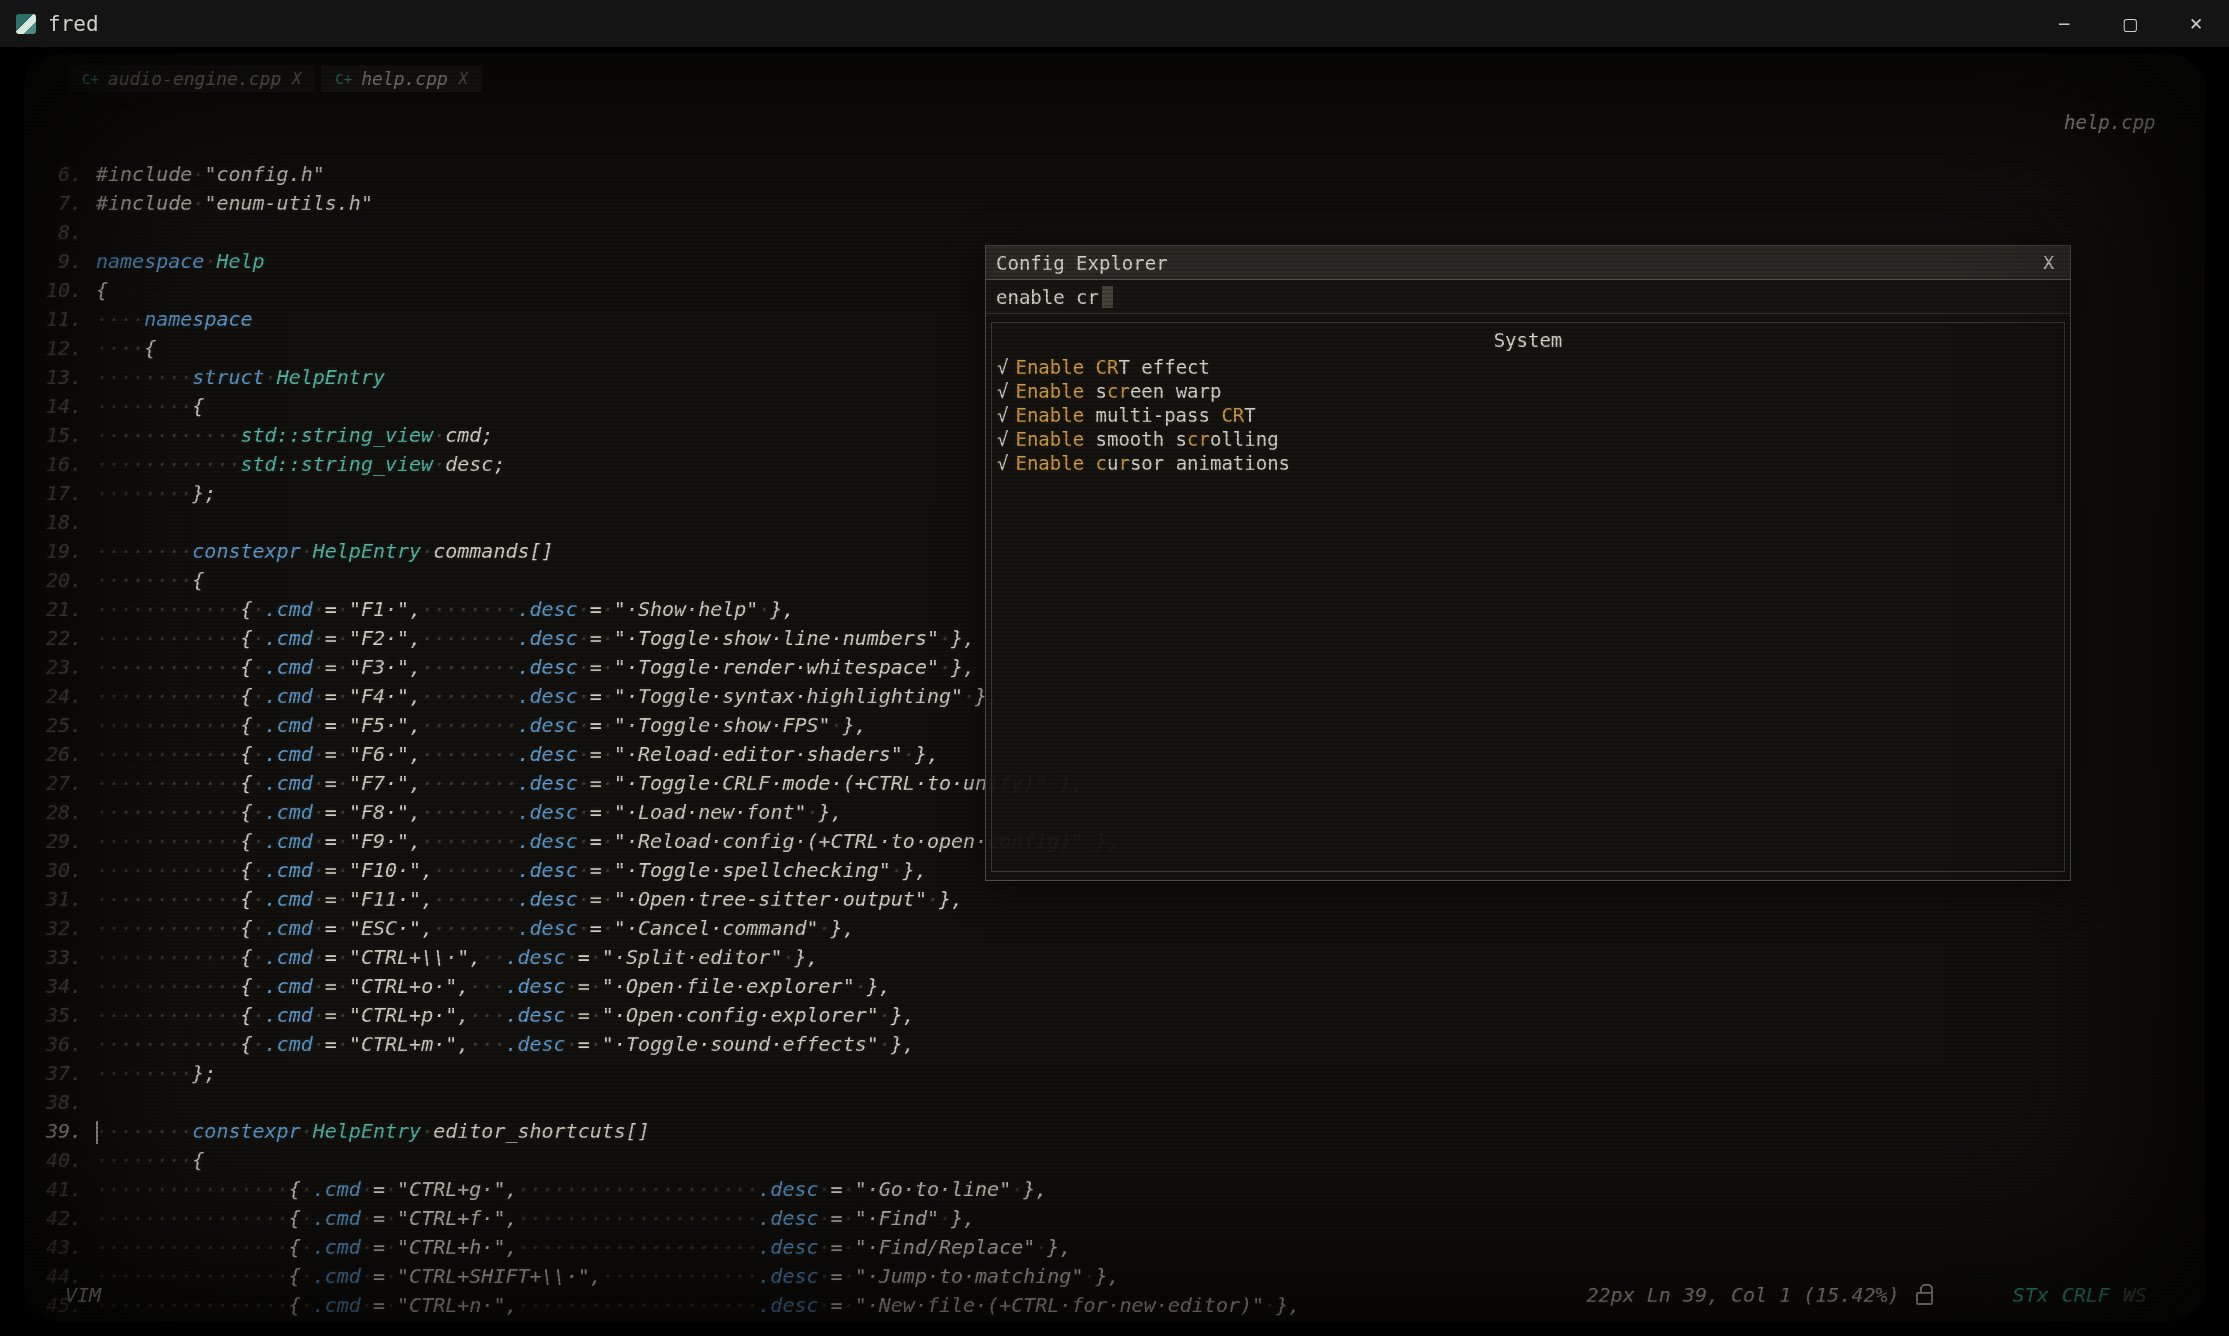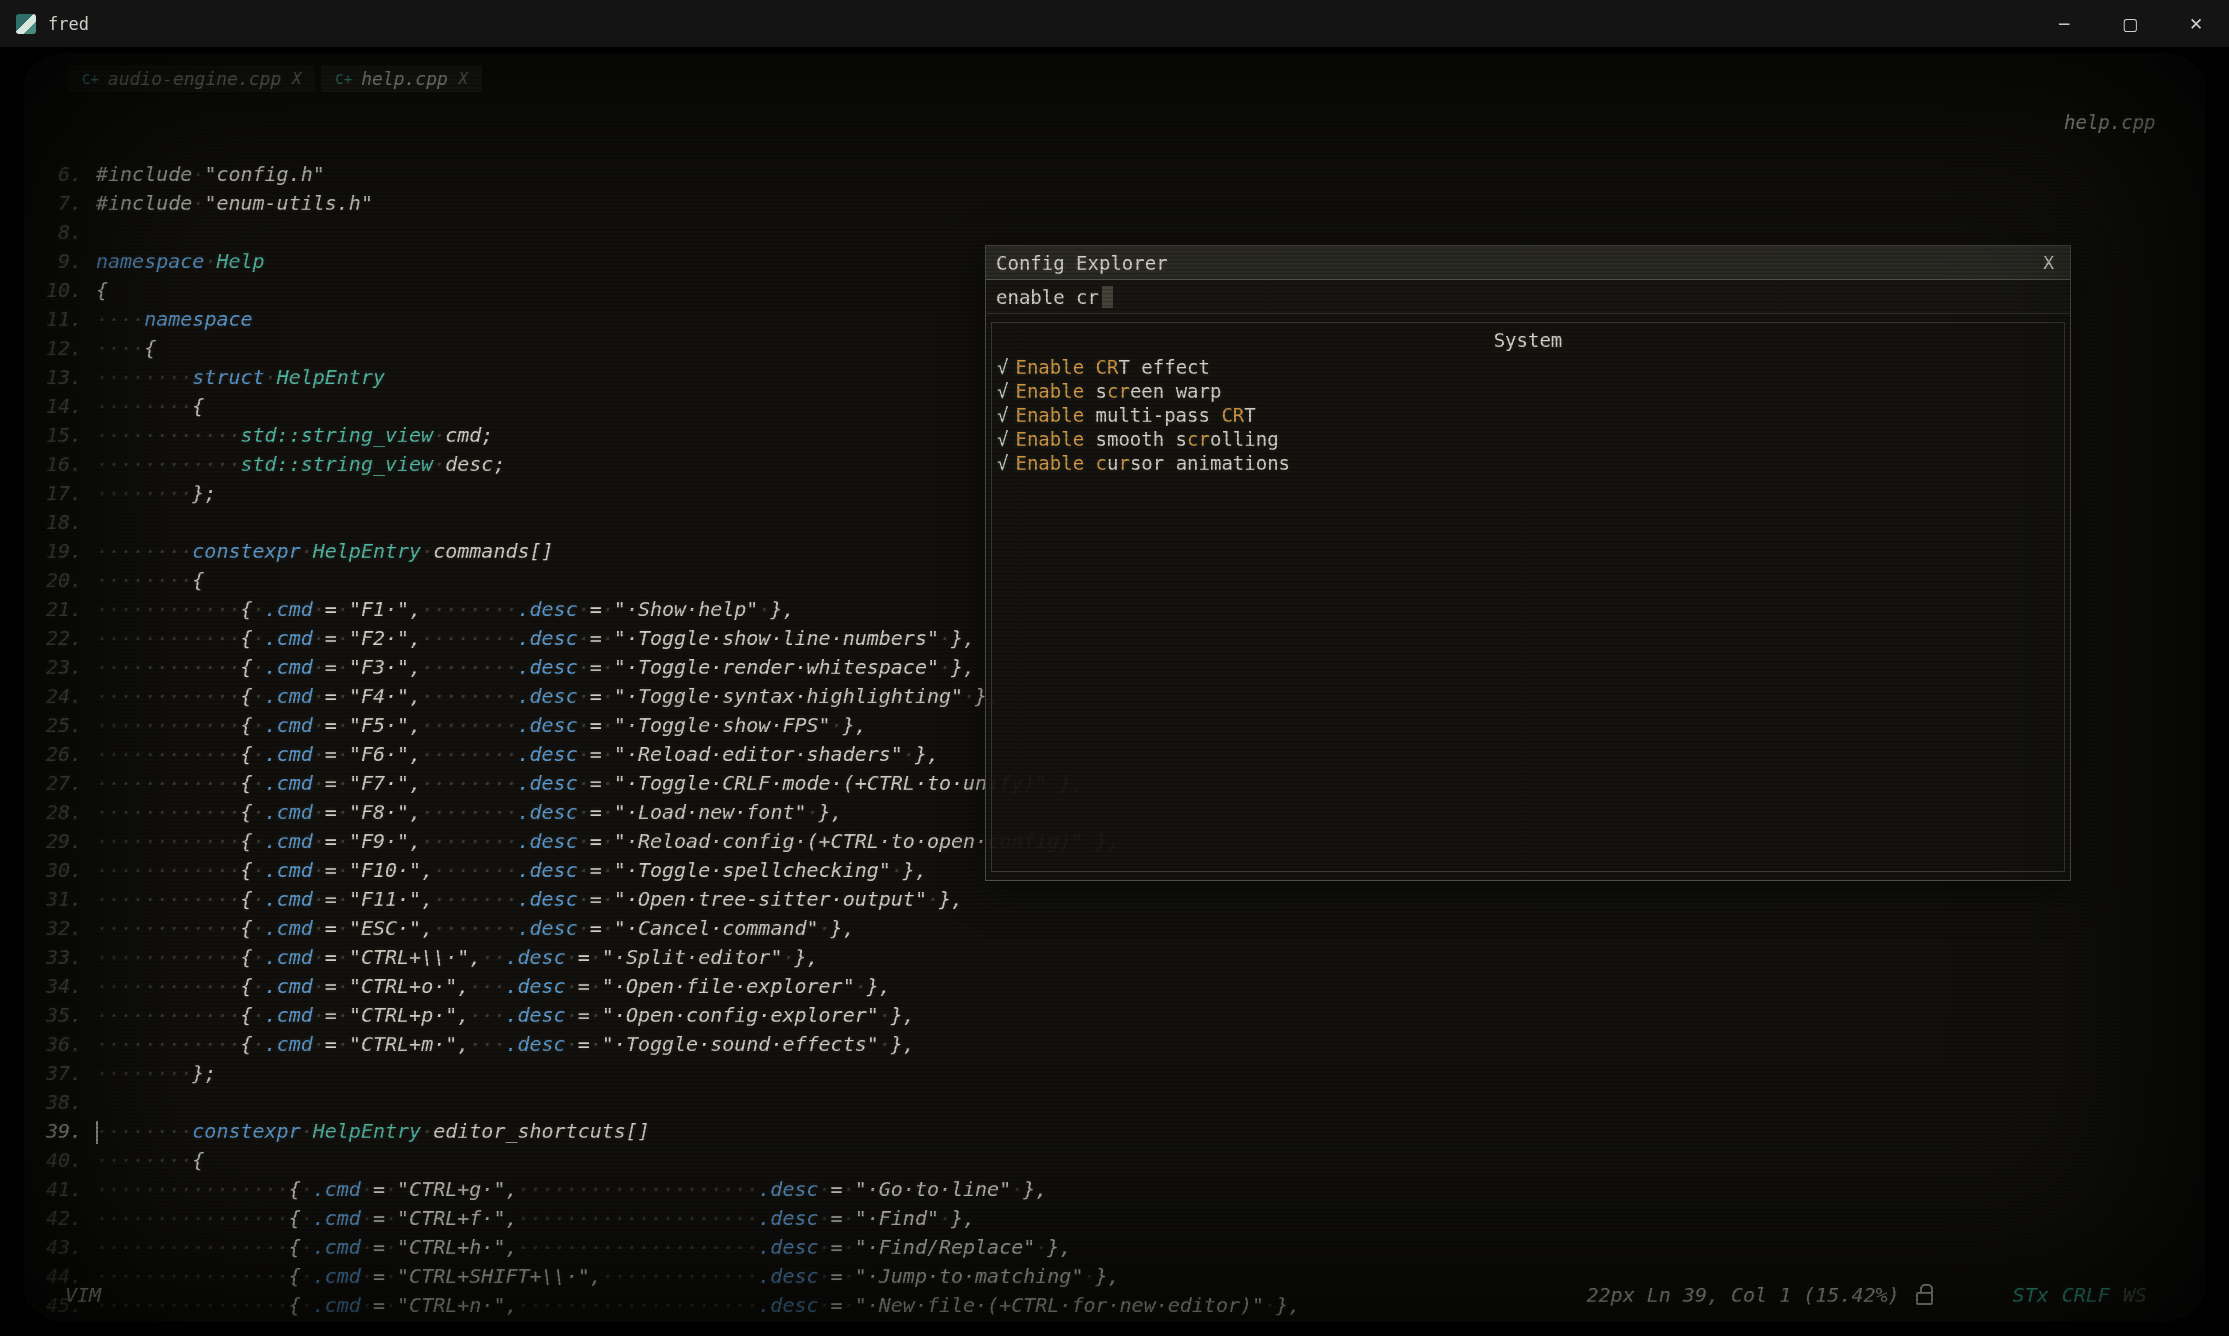--- a/index.html
+++ b/index.html
@@ -2,21 +2,21 @@
 <html><head>
 <meta charset="utf-8">
 <style>
   *{margin:0;padding:0;box-sizing:border-box;}
   html,body{width:2229px;height:1336px;background:#000;overflow:hidden;}
   body{font-family:"DejaVu Sans Mono",monospace;position:relative;}
 
   
   .titlebar{position:absolute;top:0;left:0;width:2229px;height:47px;background:#141414;display:flex;align-items:center;z-index:50;}
   .app-icon{width:20px;height:20px;margin-left:16px;border-radius:3px;background:linear-gradient(135deg,#2f6f6a 0 45%,#d8e8e0 45% 70%,#4a8a80 70% 100%);}
-  .app-title{color:#cfcfc8;font-size:17px;margin-left:12px;font-family:"DejaVu Sans Mono",monospace;}
+  .app-title{color:#cfcfc8;font-size:21px;margin-left:12px;font-family:"DejaVu Sans Mono",monospace;}
   .win-controls{margin-left:auto;display:flex;height:100%;}
   .win-btn{width:66px;height:100%;display:flex;align-items:center;justify-content:center;color:#cfcfcf;font-size:17px;font-family:"DejaVu Sans",sans-serif;cursor:default;}
 
   
   .screen-frame{position:absolute;top:47px;left:0;width:2229px;height:1289px;background:#000;}
   .crt{position:absolute;top:6px;left:24px;width:2181px;height:1269px;background:#11100d;border-radius:46px/34px;overflow:hidden;text-shadow:0 0 4px rgba(235,225,185,0.16);}
   .crt-shadow{position:absolute;inset:0;border-radius:46px/34px;box-shadow:inset 0 0 170px 55px rgba(0,0,0,0.82);pointer-events:none;z-index:31;}
   .scanlines{position:absolute;inset:0;border-radius:46px/34px;background:repeating-linear-gradient(to bottom,rgba(0,0,0,0.20) 0px,rgba(0,0,0,0.20) 1px,rgba(255,255,255,0.012) 2px,transparent 3px,transparent 4px);pointer-events:none;z-index:30;}
 
   

